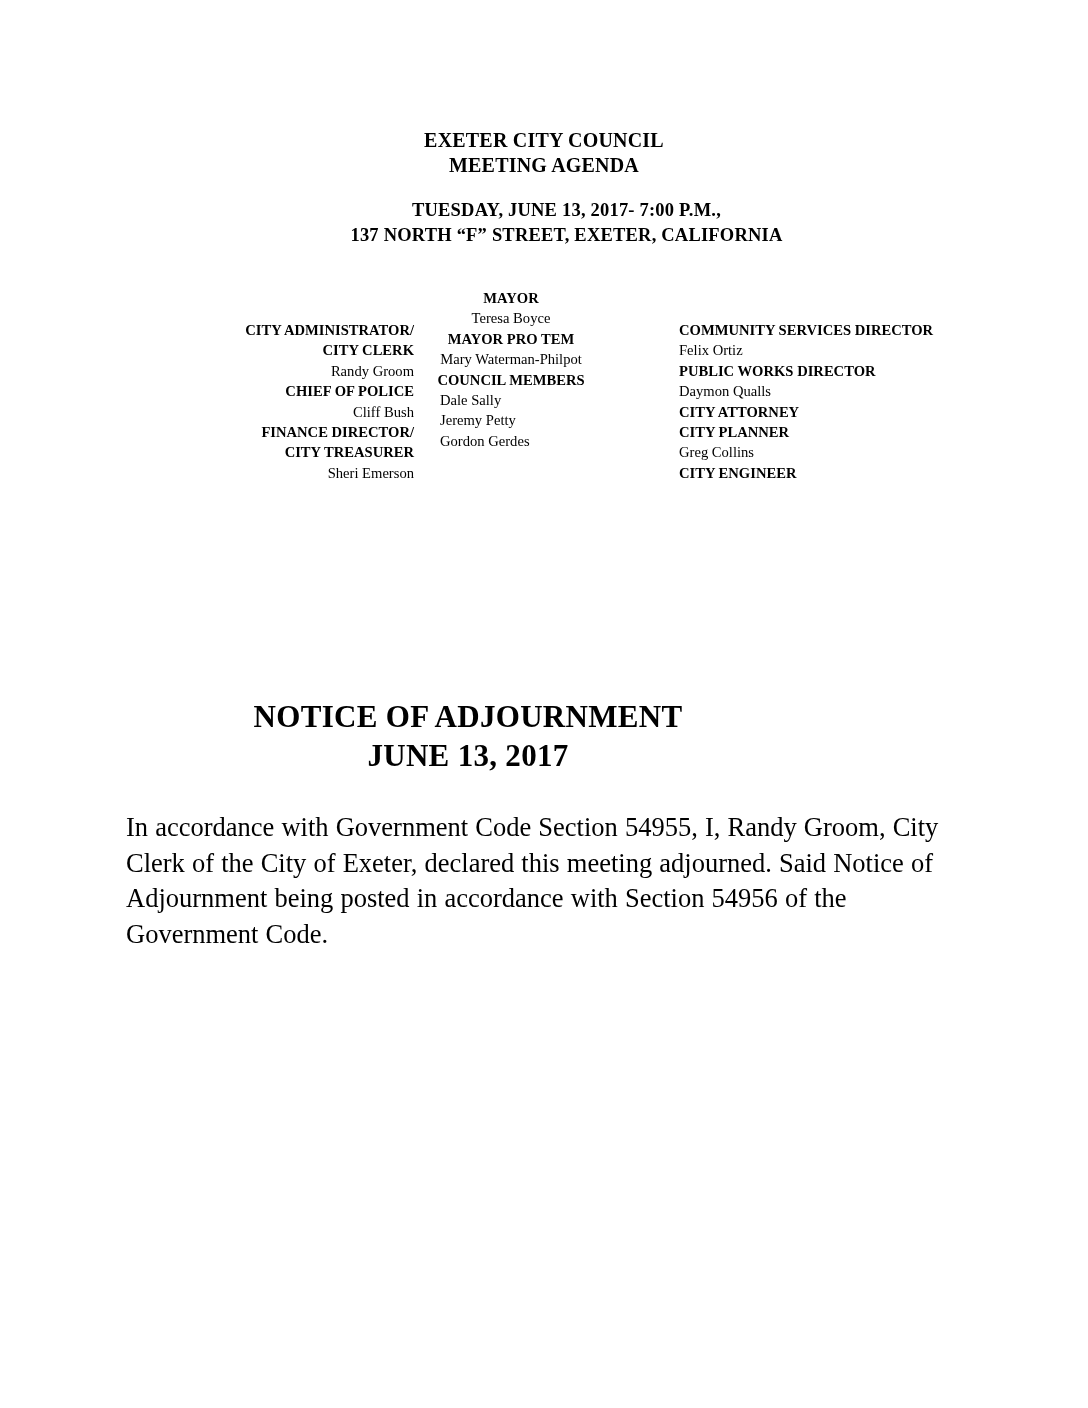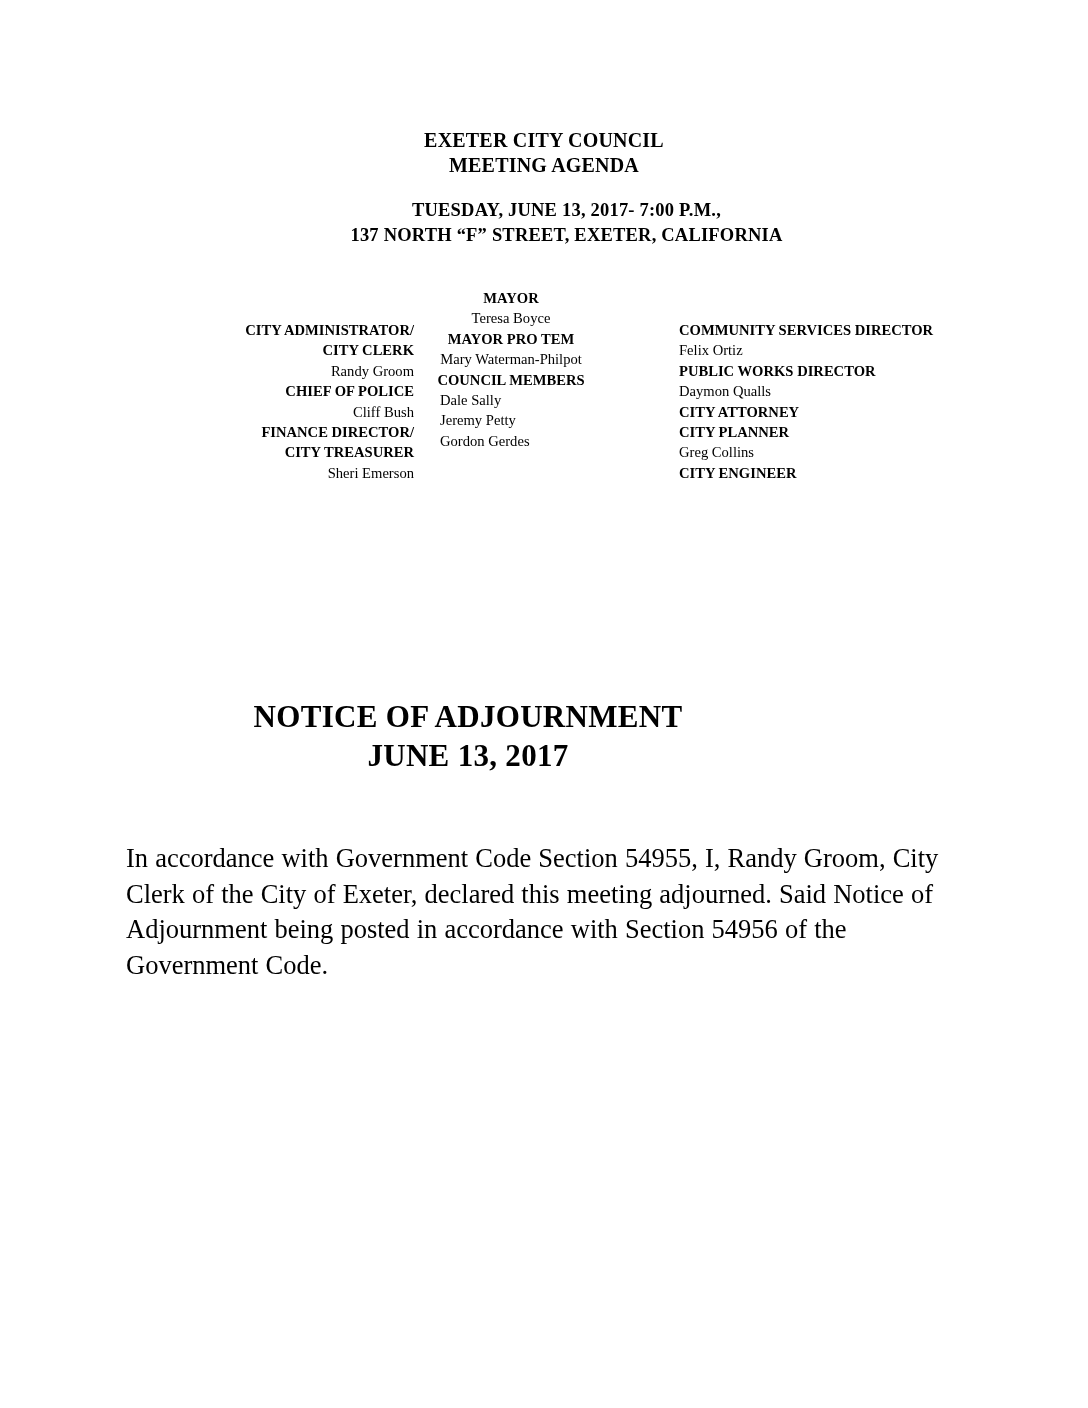--- a/index.html
+++ b/index.html
@@ -90,21 +90,20 @@
   .body-para {
     position: absolute;
     left: 126px;
     top: 810px;
     width: 822px;
     font-size: 26.5px;
     line-height: 35.5px;
     font-weight: normal;
     text-align: left;
     word-spacing: 0.5px;
-    margin-top: 31px;
   }
 </style>
 </head>
 <body>
 
 <div class="page">
 
   <div class="masthead">
     <div class="masthead-line">EXETER CITY COUNCIL</div>
     <div class="masthead-line">MEETING AGENDA</div>

